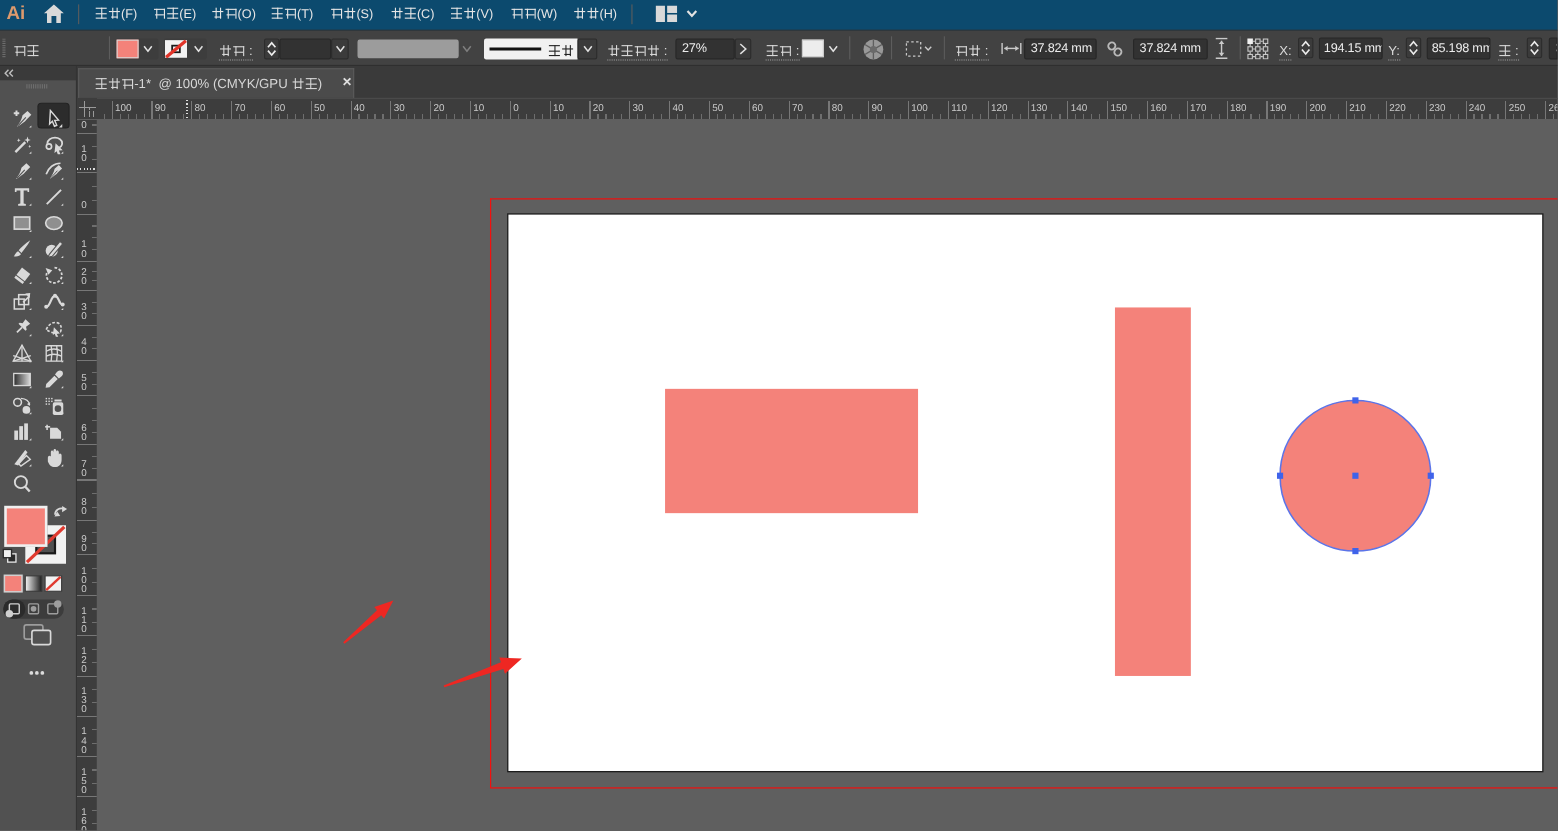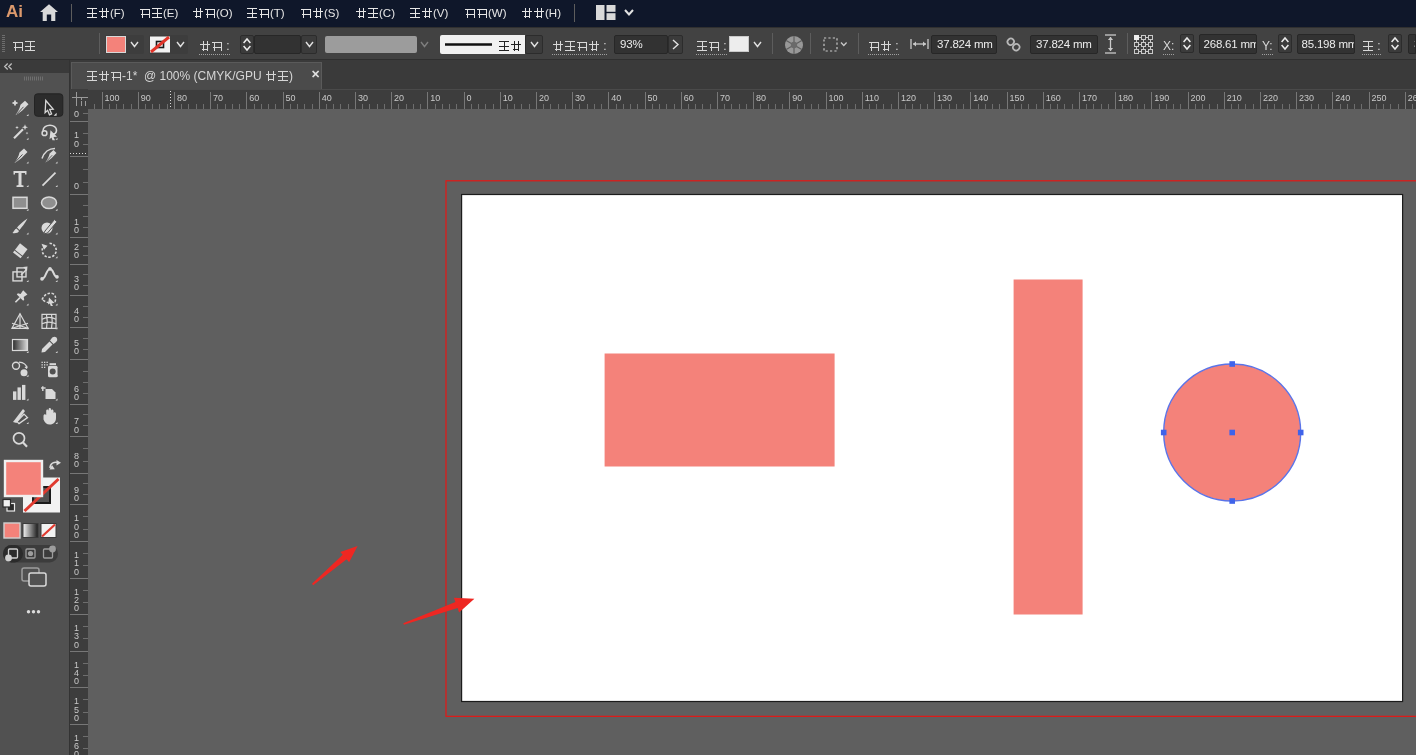--- a/index.html
+++ b/index.html
@@ -27,21 +27,21 @@
 .lbl{color:#d8d8d8;font-size:12px;white-space:nowrap}
 .dot{border-bottom:1px dotted #9f9f9f;padding-bottom:1px}
 .fld{position:absolute;background:#323232;border:1px solid #272727;border-radius:2px;
  color:#ececec;font-size:11.5px;line-height:17px;padding-left:5px;white-space:nowrap;
  overflow:hidden;letter-spacing:-0.2px}
 .btn{position:absolute;background:#3b3b3b;border:1px solid #2c2c2c;border-radius:2px}
 .sep{position:absolute;width:1px;background:#5d5d5d}
 svg{display:block}
 </style></head><body>
 
-<div class="abs" style="left:0;top:0;width:1416px;height:28px;background:#0f172a;border-bottom:1px solid #303030">
+<div class="abs" style="left:0;top:0;width:1416px;height:28px;background:#0c4a6e;border-bottom:1px solid #303030">
 <div class="abs" style="left:6px;top:2px;font-size:17px;font-weight:bold;color:#dd9a6d">Ai</div>
 <svg class="abs" style="left:39px;top:3px" width="20" height="19" viewBox="0 0 20 19">
       <path d="M10 1.2 L19 9 L16.3 9 L16.3 18 L12.2 18 L12.2 11.6 L7.8 11.6 L7.8 18 L3.7 18 L3.7 9 L1 9 Z" fill="#d9d9d9"></path>
     </svg>
 <div class="sep" style="left:71px;top:4px;height:18px"></div>
 <div class="abs" style="left:86px;top:7px;color:#e6e6e6;font-size:11.5px"><i class="cj g1"></i><i class="cj g2"></i>(F)</div>
 <div class="abs" style="left:139px;top:7px;color:#e6e6e6;font-size:11.5px"><i class="cj g3"></i><i class="cj g1"></i>(E)</div>
 <div class="abs" style="left:192px;top:7px;color:#e6e6e6;font-size:11.5px"><i class="cj g2"></i><i class="cj g3"></i>(O)</div>
 <div class="abs" style="left:246px;top:7px;color:#e6e6e6;font-size:11.5px"><i class="cj g1"></i><i class="cj g3"></i>(T)</div>
 <div class="abs" style="left:300px;top:7px;color:#e6e6e6;font-size:11.5px"><i class="cj g3"></i><i class="cj g2"></i>(S)</div>
@@ -103,21 +103,21 @@
 <div class="abs" style="left:440px;top:7px;width:85px;height:19px;background:#f1f1f1;border-radius:2px 0 0 2px"></div>
 <svg class="abs" style="left:440px;top:7px" width="85" height="19" viewBox="0 0 85 19">
       <line x1="5" y1="9.5" x2="52" y2="9.5" stroke="#111" stroke-width="2.6"></line>
     </svg>
 <div class="abs" style="left:498px;top:11px;color:#222;font-size:12px"><i class="cj g1"></i><i class="cj g2"></i></div>
 <div class="btn" style="left:525px;top:7px;width:18px;height:19px"></div>
 <svg class="abs" style="left:530px;top:13px" width="9" height="6.5" viewBox="0 0 9 6.5">
       <path d="M1 1 L4.5 5.5 L8 1" stroke="#e0e0e0" stroke-width="1.4" fill="none"></path>
     </svg>
 <div class="abs lbl" style="left:552px;top:11px"><span class="dot"><i class="cj g2"></i><i class="cj g1"></i><i class="cj g3"></i><i class="cj g2"></i> :</span></div>
-<div class="fld" style="left:614px;top:7px;width:54px;height:19px">93%</div>
+<div class="fld" style="left:614px;top:7px;width:54px;height:19px">27%</div>
 <div class="btn" style="left:668px;top:7px;width:15px;height:19px"></div>
 <svg class="abs" style="left:671px;top:11px" width="9" height="11" viewBox="0 0 9 11">
       <path d="M2 1 L7 5.5 L2 10" stroke="#e0e0e0" stroke-width="1.4" fill="none"></path>
     </svg>
 <div class="abs lbl" style="left:696px;top:11px"><span class="dot"><i class="cj g1"></i><i class="cj g3"></i> :</span></div>
 <div class="abs" style="left:729px;top:8px;width:20px;height:16px;background:#ededed;border:1px solid #c9c9c9"></div>
 <svg class="abs" style="left:753px;top:13px" width="9" height="6.5" viewBox="0 0 9 6.5">
       <path d="M1 1 L4.5 5.5 L8 1" stroke="#e0e0e0" stroke-width="1.4" fill="none"></path>
     </svg>
 <div class="sep" style="left:772px;top:5px;height:21px"></div>
@@ -189,21 +189,21 @@
         <line x1="17.5" y1="6" x2="17.5" y2="8"></line>
         <line x1="17.5" y1="13" x2="17.5" y2="15"></line>
       </g>
     </svg>
 <div class="abs lbl" style="left:1163px;top:11px"><span class="dot">X:</span></div>
 <div class="btn" style="left:1180px;top:6px;width:14px;height:19px"></div>
     <svg class="abs" style="left:1180px;top:6px" width="14" height="19" viewBox="0 0 14 19">
       <path d="M3.6 7.9799999999999995 L7.0 3.9799999999999995 L10.4 7.9799999999999995" stroke="#ececec" stroke-width="1.5" fill="none"></path>
       <path d="M3.6 11.02 L7.0 15.02 L10.4 11.02" stroke="#ececec" stroke-width="1.5" fill="none"></path>
     </svg>
-<div class="fld" style="left:1199px;top:6px;width:58px;height:20px;line-height:18px;padding-left:3.5px">268.61 mm</div>
+<div class="fld" style="left:1199px;top:6px;width:58px;height:20px;line-height:18px;padding-left:3.5px">194.15 mm</div>
 <div class="abs lbl" style="left:1262px;top:11px"><span class="dot">Y:</span></div>
 <div class="btn" style="left:1278px;top:6px;width:14px;height:19px"></div>
     <svg class="abs" style="left:1278px;top:6px" width="14" height="19" viewBox="0 0 14 19">
       <path d="M3.6 7.9799999999999995 L7.0 3.9799999999999995 L10.4 7.9799999999999995" stroke="#ececec" stroke-width="1.5" fill="none"></path>
       <path d="M3.6 11.02 L7.0 15.02 L10.4 11.02" stroke="#ececec" stroke-width="1.5" fill="none"></path>
     </svg>
 <div class="fld" style="left:1297px;top:6px;width:58px;height:20px;line-height:18px;padding-left:3.5px">85.198 mm</div>
 <div class="abs lbl" style="left:1362px;top:11px"><span class="dot"><i class="cj g1"></i> :</span></div>
 <div class="btn" style="left:1388px;top:6px;width:14px;height:19px"></div>
     <svg class="abs" style="left:1388px;top:6px" width="14" height="19" viewBox="0 0 14 19">

